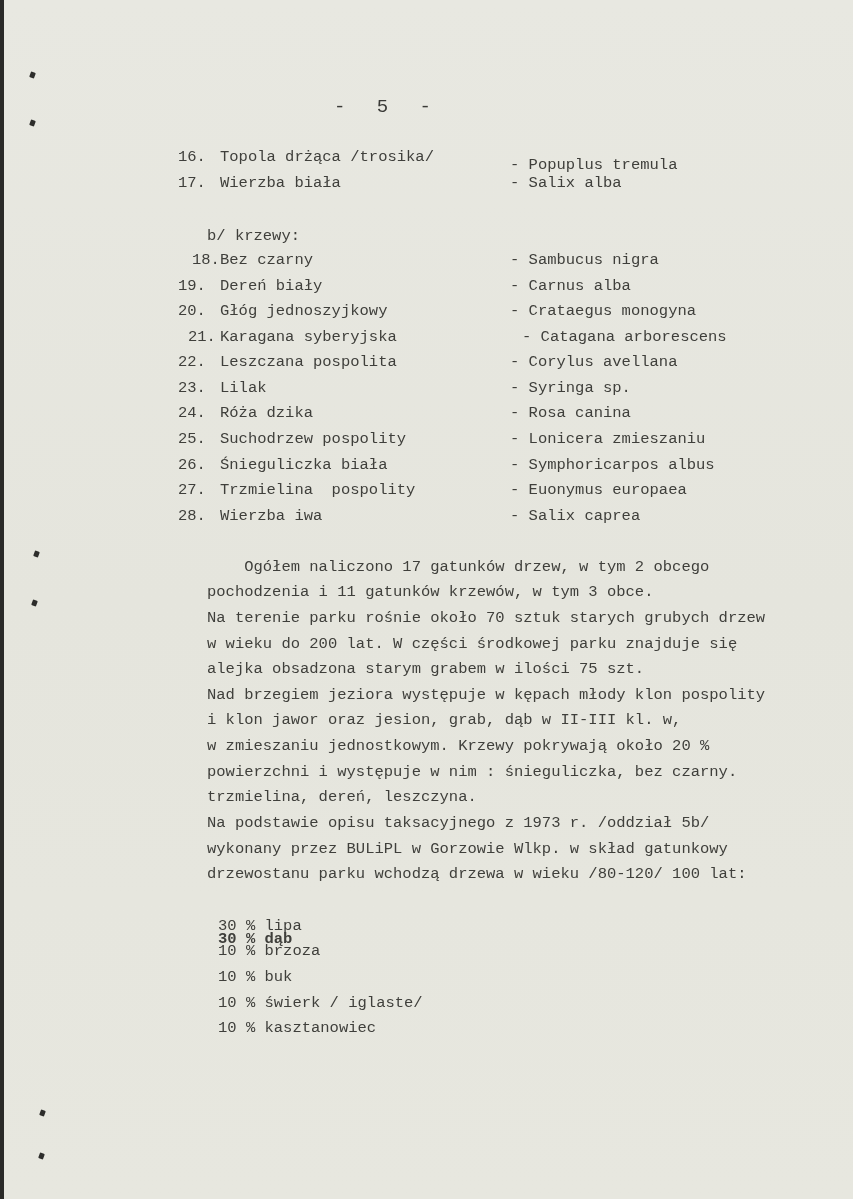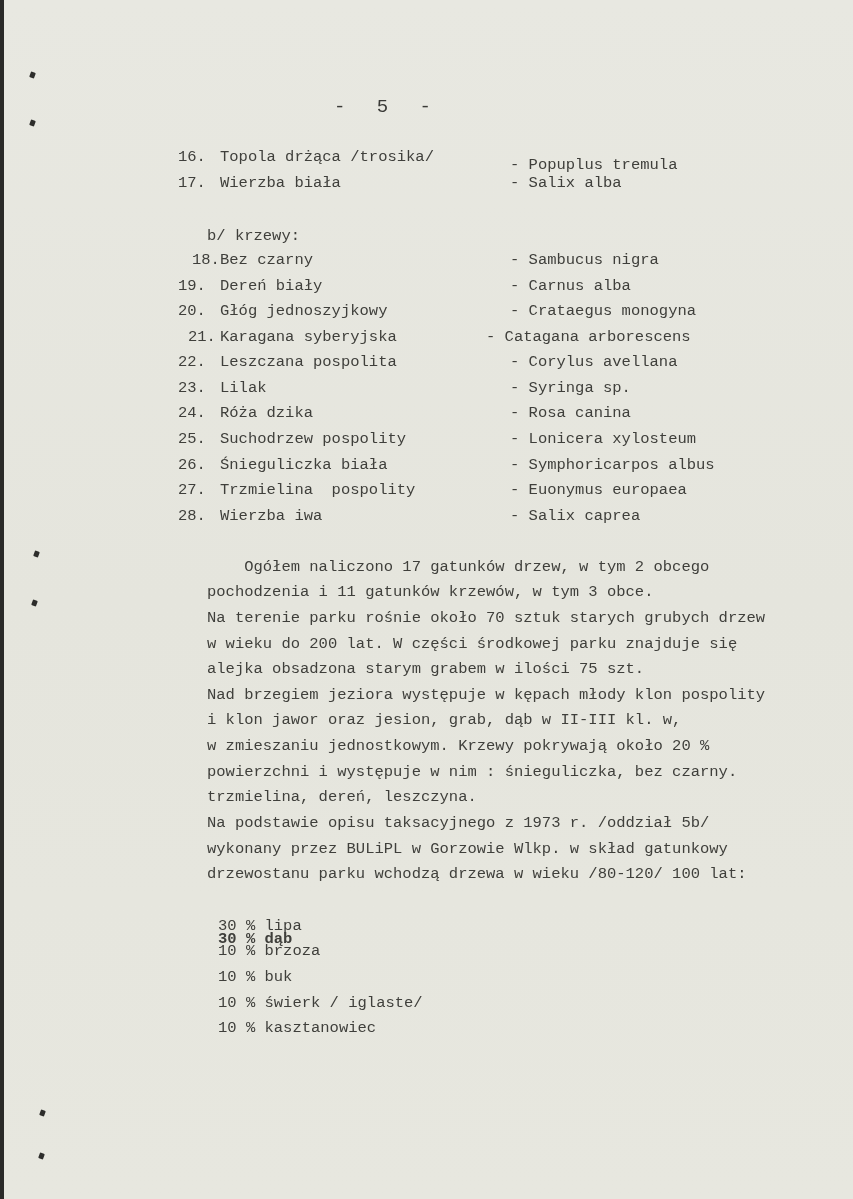--- a/index.html
+++ b/index.html
@@ -52,25 +52,25 @@
   <div class="mark" style="left:35px; top:1153px;"></div>
 
   <div class="page-number">- 5 -</div>
 
   <div id="species-list">
       <div class="line" style="top: 148px; left: 0px;"><span class="col-num" style="left: 174px;">16.</span><span class="col-pl" style="left: 216px;">Topola drżąca /trosika/</span><span class="col-lat" style="left: 506px; margin-top: 8px;">- Popuplus tremula</span></div>
       <div class="line" style="top: 174px; left: 0px;"><span class="col-num" style="left: 174px;">17.</span><span class="col-pl" style="left: 216px;">Wierzba biała</span><span class="col-lat" style="left: 506px;">- Salix alba</span></div>
       <div class="line" style="top: 251px; left: 0px;"><span class="col-num" style="left: 188px;">18.</span><span class="col-pl" style="left: 216px;">Bez czarny</span><span class="col-lat" style="left: 506px;">- Sambucus nigra</span></div>
       <div class="line" style="top: 277px; left: 0px;"><span class="col-num" style="left: 174px;">19.</span><span class="col-pl" style="left: 216px;">Dereń biały</span><span class="col-lat" style="left: 506px;">- Carnus alba</span></div>
       <div class="line" style="top: 302px; left: 0px;"><span class="col-num" style="left: 174px;">20.</span><span class="col-pl" style="left: 216px; font-family: Liberation Mono, monospace;">Głóg jednoszyjkowy</span><span class="col-lat" style="left: 506px;">- Crataegus monogyna</span></div>
-      <div class="line" style="top: 328px; left: 0px;"><span class="col-num" style="left: 174px; margin-left: 10px;">21.</span><span class="col-pl" style="left: 216px;">Karagana syberyjska</span><span class="col-lat" style="left: 482px; text-align: right;">- Catagana arborescens</span></div>
+      <div class="line" style="top: 328px; left: 0px;"><span class="col-num" style="left: 174px; margin-left: 10px;">21.</span><span class="col-pl" style="left: 216px;">Karagana syberyjska</span><span class="col-lat" style="left: 518px; text-align: right;">- Catagana arborescens</span></div>
       <div class="line" style="top: 353px; left: 0px;"><span class="col-num" style="left: 174px;">22.</span><span class="col-pl" style="left: 216px;">Leszczana pospolita</span><span class="col-lat" style="left: 506px;">- Corylus avellana</span></div>
       <div class="line" style="top: 379px; left: 0px;"><span class="col-num" style="left: 174px;">23.</span><span class="col-pl" style="left: 216px;">Lilak</span><span class="col-lat" style="left: 506px;">- Syringa sp.</span></div>
       <div class="line" style="top: 404px; left: 0px;"><span class="col-num" style="left: 174px;">24.</span><span class="col-pl" style="left: 216px;">Róża dzika</span><span class="col-lat" style="left: 506px;">- Rosa canina</span></div>
-      <div class="line" style="top: 430px; left: 0px;"><span class="col-num" style="left: 174px;">25.</span><span class="col-pl" style="left: 216px;">Suchodrzew pospolity</span><span class="col-lat" style="left: 506px;">- Lonicera xylosteum</span></div>
+      <div class="line" style="top: 430px; left: 0px;"><span class="col-num" style="left: 174px;">25.</span><span class="col-pl" style="left: 216px;">Suchodrzew pospolity</span><span class="col-lat" style="left: 506px;">- Lonicera zmieszaniu</span></div>
       <div class="line" style="top: 456px; left: 0px;"><span class="col-num" style="left: 174px;">26.</span><span class="col-pl" style="left: 216px;">Śnieguliczka biała</span><span class="col-lat" style="left: 506px;">- Symphoricarpos albus</span></div>
       <div class="line" style="top: 481px; left: 0px;"><span class="col-num" style="left: 174px;">27.</span><span class="col-pl" style="left: 216px;">Trzmielina  pospolity</span><span class="col-lat" style="left: 506px;">- Euonymus europaea</span></div>
       <div class="line" style="top: 507px; left: 0px;"><span class="col-num" style="left: 174px;">28.</span><span class="col-pl" style="left: 216px;">Wierzba iwa</span><span class="col-lat" style="left: 506px;">- Salix caprea</span></div>
     </div>
 
   <div class="section-head line" style="top:227px;">b/ krzewy:</div>
 
   <div id="paragraph">
       <div class="para-line" style="top: 558px;">    Ogółem naliczono 17 gatunków drzew, w tym 2 obcego</div>
       <div class="para-line" style="top: 583px;">pochodzenia i 11 gatunków krzewów, w tym 3 obce.</div>

